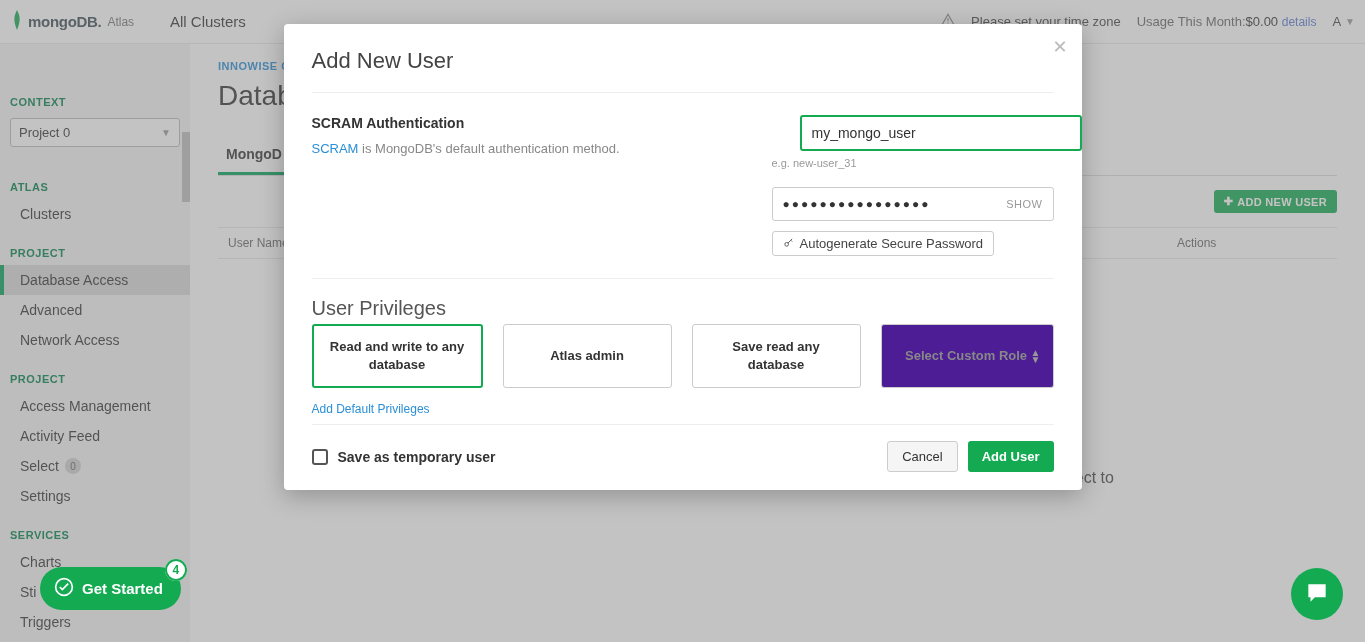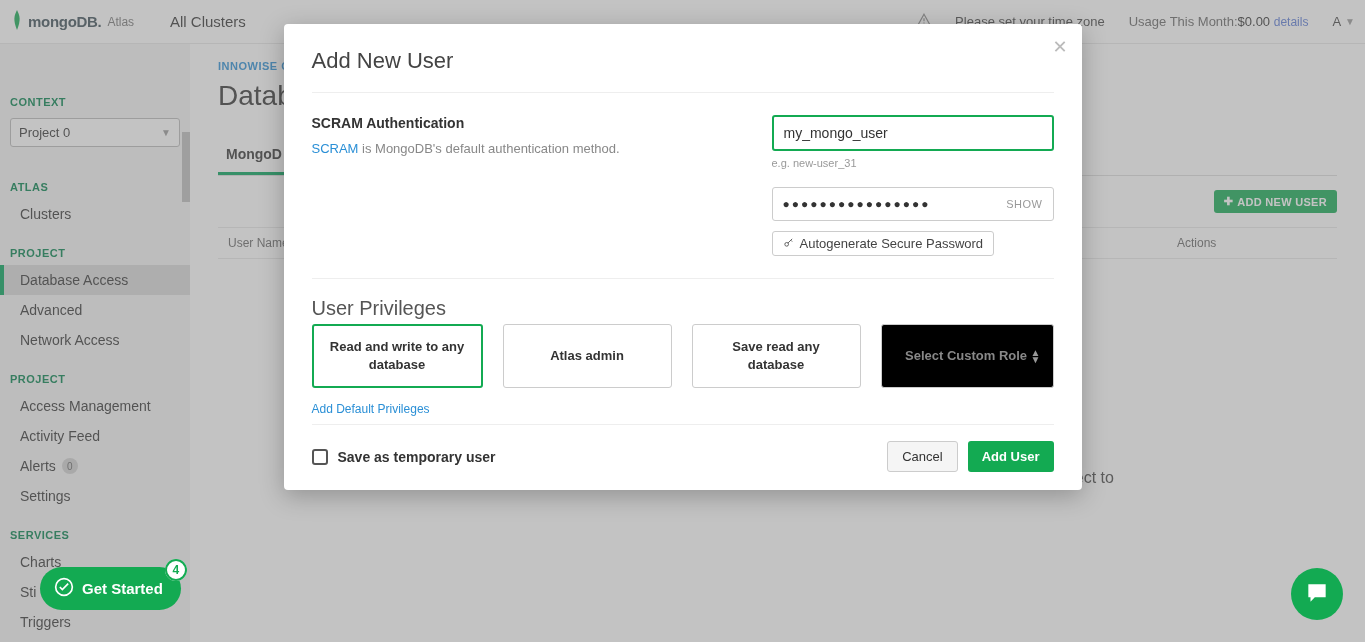--- a/index.html
+++ b/index.html
@@ -20,21 +20,21 @@
     display: flex;
     align-items: center;
     padding: 0 10px;
   }
   .logo-area { display: flex; align-items: center; gap: 4px; width: 160px; }
   .leaf-icon { width: 14px; height: 20px; }
   .logo-text { font-size: 15px; font-weight: 700; color: #3d4f58; letter-spacing: -0.3px; }
   .logo-sub { font-size: 12px; color: #777; margin-left: 2px; }
   .topbar-title { font-size: 15px; color: #333; }
   .topbar-spacer { flex: 1; }
-  .topbar-right { display: flex; align-items: center; gap: 24px; font-size: 13px; color: #555; }
+  .topbar-right { display: flex; align-items: center; gap: 16px; font-size: 13px; color: #555; }
   .warn-icon svg { width: 14px; height: 14px; }
   .tz-msg { color: #444; }
   .usage-label { color: #666; }
   .usage-val { color: #333; }
   .details-link { color: #5b7bd6; font-size: 12px; cursor: pointer; }
   .user-chip { color: #444; display: flex; align-items: center; gap: 4px; }
   .chev { font-size: 10px; color: #999; }
 
   
   .dim-overlay {
@@ -260,20 +260,21 @@
   .section-left .sec-desc { font-size: 13px; color: #888; margin-top: 10px; }
   .section-left .sec-desc a { color: #2a8fd6; text-decoration: none; }
   .section-right { flex: 0 0 282px; }
   .input-text {
     width: 100%;
     border: 2px solid #13aa52;
     border-radius: 3px;
     padding: 8px 10px;
     font-size: 14px;
     color: #333;
+    margin-left: 28px;
   }
   .input-hint { font-size: 11px; color: #999; margin-top: 6px; }
   .pwd-wrap {
     margin-top: 18px;
     border: 1px solid #ccc;
     border-radius: 3px;
     padding: 9px 10px;
     display: flex;
     align-items: center;
     justify-content: space-between;
@@ -310,21 +311,21 @@
     text-align: center;
     font-size: 13px;
     color: #333;
     font-weight: 600;
     padding: 0 14px;
     cursor: pointer;
     line-height: 1.4;
   }
   .priv-card.selected { border: 2px solid #13aa52; }
   .priv-card.custom {
-    background: #000000;
+    background: #4c1d95;
     color: #888;
     font-weight: 600;
     display: flex;
     justify-content: space-between;
     align-items: center;
     padding: 0 12px 0 20px;
   }
   .priv-card.custom .inner { flex: 1; text-align: center; }
   .updown { font-size: 10px; color: #999; line-height: 0.7; }
   .add-default-link {
@@ -429,21 +430,21 @@
       </div>
 
     <div class="sb-section-label" style="margin-top:12px">PROJECT</div>
     <div class="sb-item">
         <span>Access Management</span>
       </div>
     <div class="sb-item">
         <span>Activity Feed</span>
       </div>
     <div class="sb-item">
-      <span>Alerts</span>
+      <span>Select</span>
       <span class="sb-badge-count">0</span>
     </div>
     <div class="sb-item">
         <span>Settings</span>
       </div>
 
     <div class="sb-section-label" style="margin-top:12px">SERVICES</div>
     <div class="sb-item">
         <span>Charts</span>
       </div>

